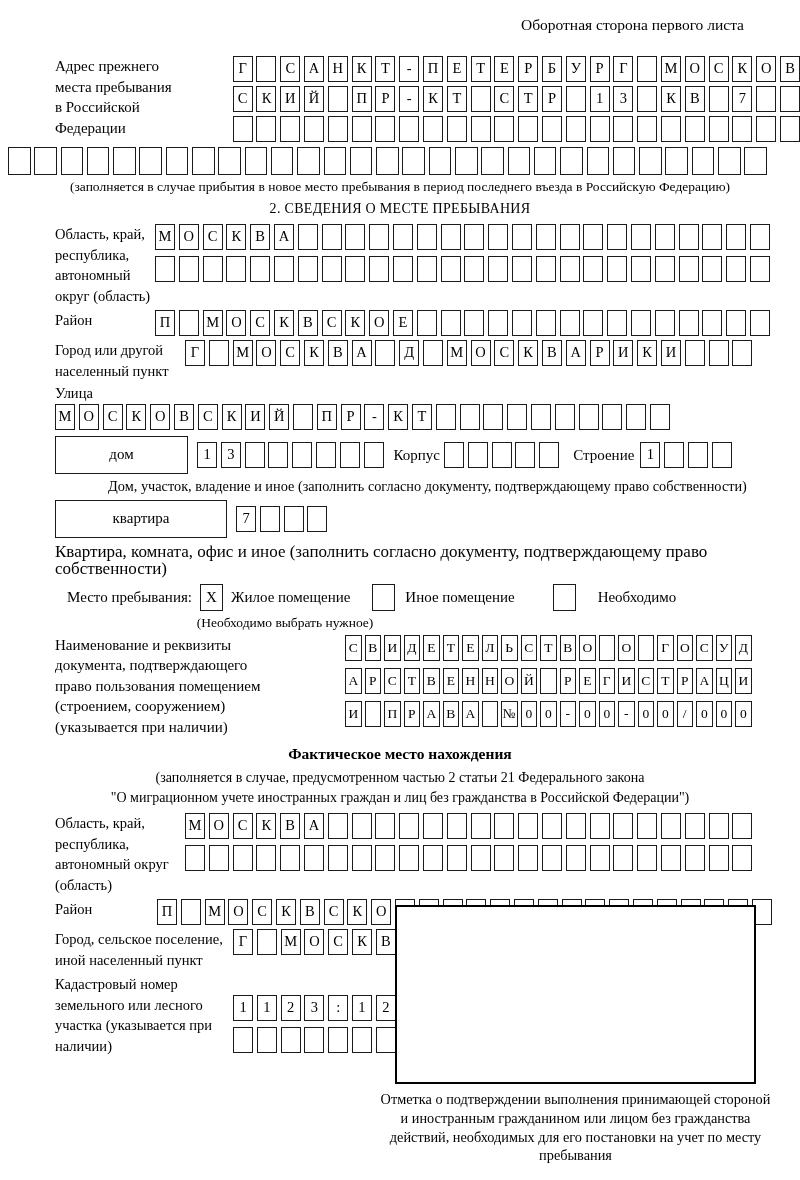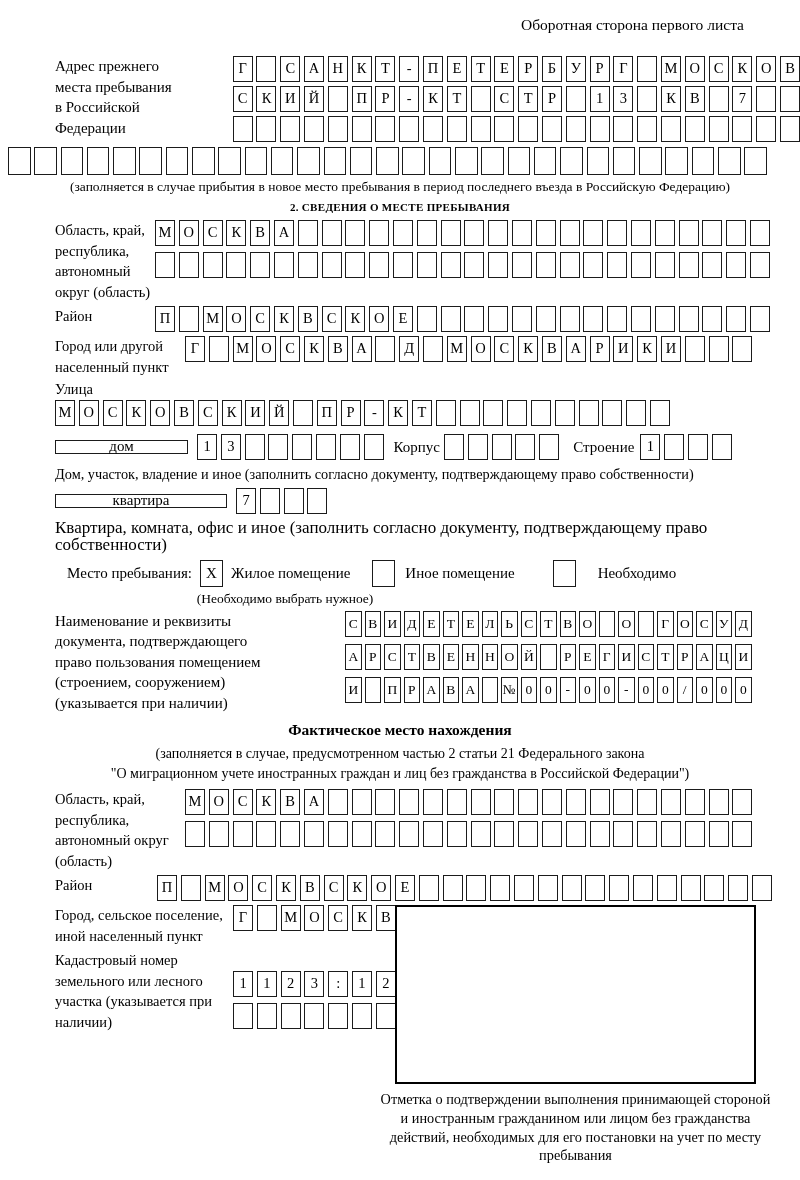--- a/index.html
+++ b/index.html
@@ -15,23 +15,23 @@
   .cell{
     flex:none;box-sizing:border-box;width:20px;height:26px;
     border:1.6px solid #1b1b1b;text-align:center;
     font-size:14.5px;line-height:23px;background:#fff;
   }
   .cells.lg .cell{width:22.5px;height:28px;}
   .cells.sm{gap:3px;}
   .cells.sm .cell{width:16.5px;height:26px;font-size:13.5px;}
   .center{text-align:center;}
   .note{font-size:13.5px;line-height:17px;}
-  .sec-title{font-size:11px;font-weight:bold;letter-spacing:.3px;}
+  .sec-title{font-size:14px;font-weight:normal;letter-spacing:.3px;}
   .labelbox{
-    box-sizing:border-box;border:1.8px solid #1b1b1b;height:14px;
+    box-sizing:border-box;border:1.8px solid #1b1b1b;height:38px;
     display:flex;align-items:center;justify-content:center;
     font-size:15px;flex:none;background:#fff;
   }
   .inline-lbl{font-size:15px;line-height:30px;flex:none;}
   .checkbox{
     flex:none;box-sizing:border-box;width:23px;height:27px;
     border:1.6px solid #1b1b1b;text-align:center;font-size:15px;line-height:24px;background:#fff;
   }
   .mesto-row{display:flex;align-items:center;padding-left:67px;font-size:15px;}
   .stamp-box{
@@ -345,21 +345,21 @@
         <span class="cell"></span>
       </div>
     <div class="inline-lbl" style="margin:0 6px 0 14px;">Строение</div>
     <div class="cells">
         <span class="cell">1</span>
         <span class="cell"></span>
         <span class="cell"></span>
         <span class="cell"></span>
       </div>
   </div>
-  <div class="note" style="margin:4px 0 0 55px;font-size:14.3px;">Дом, участок, владение и иное (заполнить согласно документу, подтверждающему право собственности)</div>
+  <div class="note" style="margin:4px 0 0 55px;font-size:14.3px;text-align:center;">Дом, участок, владение и иное (заполнить согласно документу, подтверждающему право собственности)</div>
 
   <div class="formrow" style="margin-top:5px;align-items:center;">
     <div class="labelbox" style="width:172px;margin-right:9px;">квартира</div>
     <div class="cells">
         <span class="cell">7</span>
         <span class="cell"></span>
         <span class="cell"></span>
         <span class="cell"></span>
       </div>
   </div>

